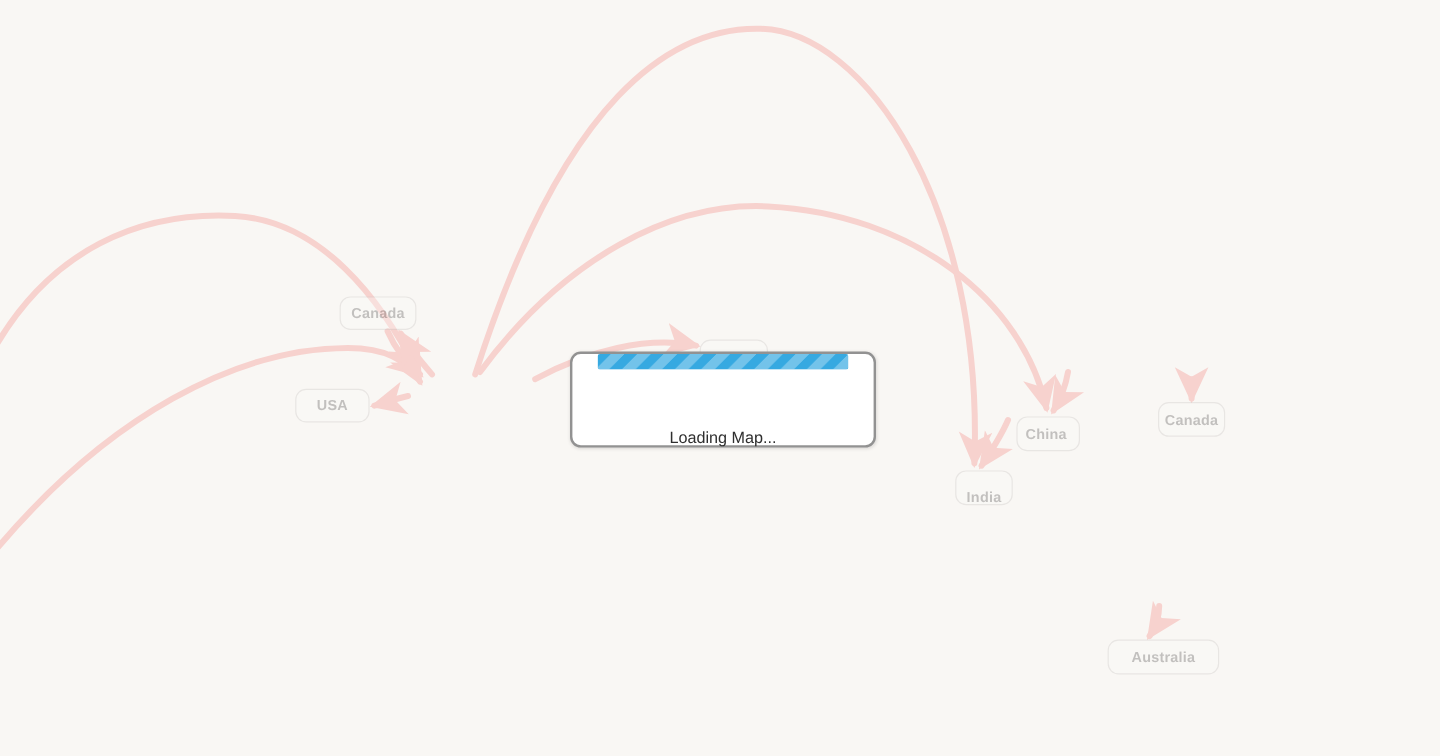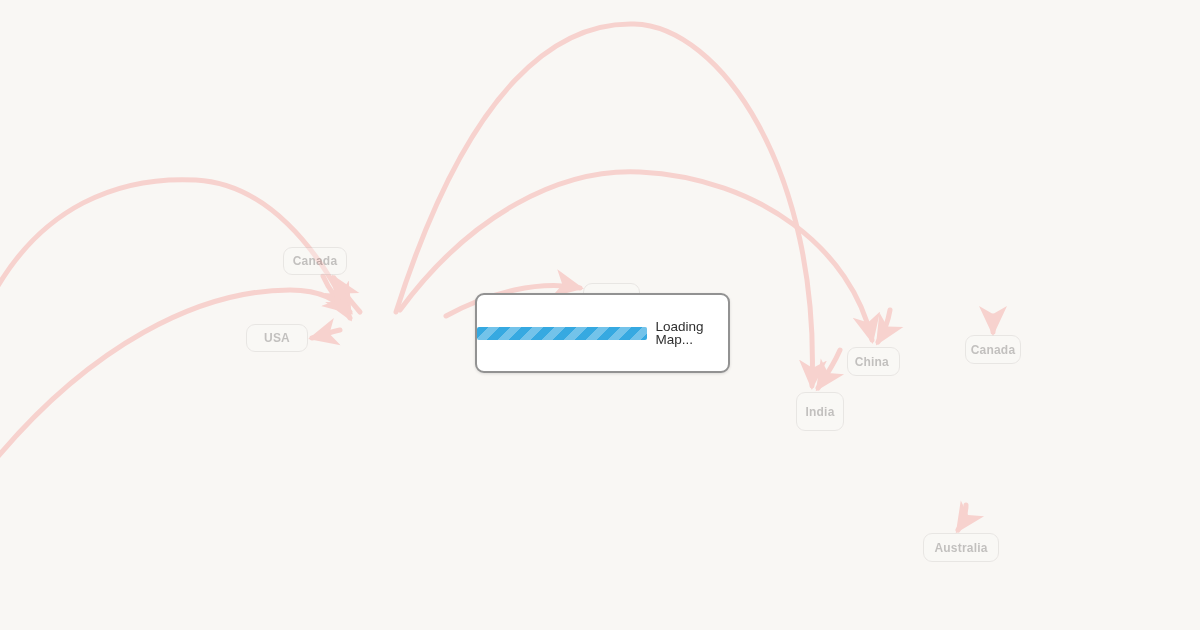--- a/index.html
+++ b/index.html
@@ -51,22 +51,23 @@
     left: 475px;
     top: 293px;
     width: 255px;
     height: 80px;
     box-sizing: border-box;
     background: #ffffff;
     border: 2px solid #929292;
     border-radius: 9px;
     box-shadow: 0 1px 3px rgba(0,0,0,0.12);
     display: flex;
+    flex-direction: column;
     align-items: center;
-    justify-content: center;
+    justify-content: space-between;
     gap: 9px;
   }
   #progress-track {
     width: 209px;
     height: 13px;
     border-radius: 2px;
     overflow: hidden;
     background: #1f9bd8;
   }
   #progress-fill {
@@ -142,29 +143,29 @@
   </div>
 
   <div class="node" style="left:583px; top:283px; width:57px; height:28px;">
     <span class="node-label"></span>
   </div>
 
   <div class="node" style="left:847px; top:347px; width:53px; height:29px;justify-content:flex-end;">
     <span class="node-label">China</span>
   </div>
 
-  <div class="node" style="left:796px; top:392px; width:48px; height:39px;">
+  <div class="node" style="left:796px; top:392px; width:48px; height:29px;align-items:flex-end;">
     <span class="node-label">India</span>
   </div>
 
   <div class="node" style="left:965px; top:335px; width:56px; height:29px;">
     <span class="node-label">Canada</span>
   </div>
 
-  <div class="node" style="left:923px; top:533px; width:76px; height:29px;">
+  <div class="node" style="left:923px; top:533px; width:93px; height:29px;">
     <span class="node-label">Australia</span>
   </div>
 
   <div id="loading-dialog">
     <div id="progress-track">
       <div id="progress-fill"></div>
     </div>
     <div id="loading-text">Loading Map...</div>
   </div>
 

